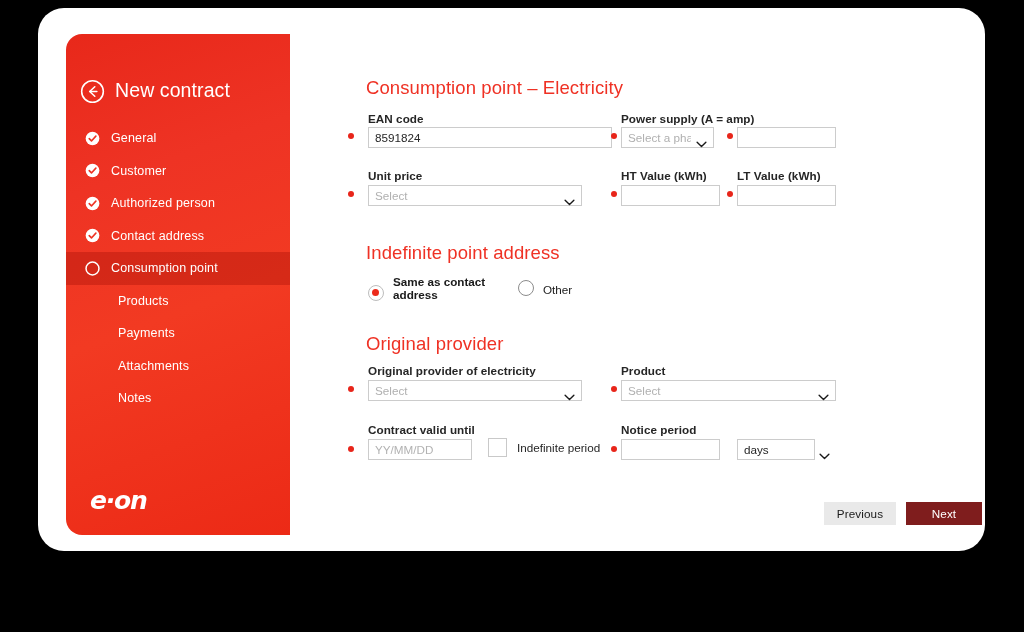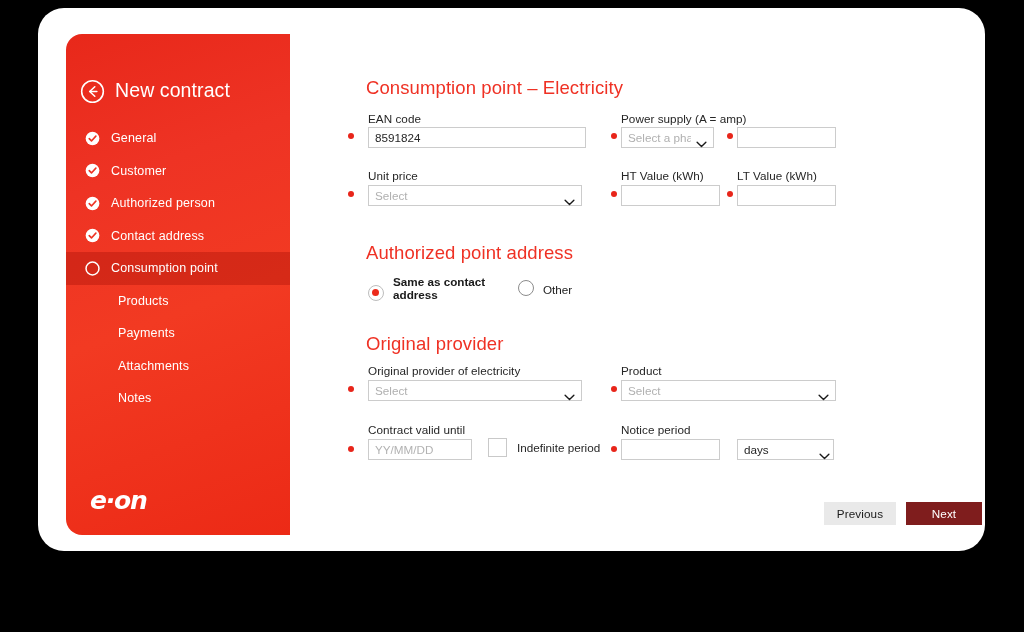--- a/index.html
+++ b/index.html
@@ -117,20 +117,21 @@
     margin: 0;
     position: absolute;
   }
 
   .field-label {
     font-size: 11.7px;
     color: #262626;
     position: absolute;
     white-space: nowrap;
     letter-spacing: 0.05px;
+    font-weight: bold;
   }
 
   .req-dot {
     position: absolute;
     width: 6px; height: 6px;
     border-radius: 50%;
     background: #e8251a;
   }
 
   .txt, .sel {
@@ -317,21 +318,21 @@
 
       <div class="eon-logo">e·on</div>
     </div>
 
     <div class="main">
 
       <h2 class="section-title" style="left:38px; top:43px;">Consumption point – Electricity</h2>
 
       <span class="field-label" style="left:40px; top:78px;">EAN code</span>
       <span class="req-dot" style="left:20px; top:99px;"></span>
-      <input class="txt" style="left: 40px; top: 93px; width: 218px;" type="text" value="8591824">
+      <input class="txt" style="left: 40px; top: 93px; width: 244px;" type="text" value="8591824">
 
       <span class="field-label" style="left:293px; top:78px;">Power supply (A = amp)</span>
       <span class="req-dot" style="left:283px; top:99px;"></span>
       <select class="sel" style="left:293px; top:93px; width:93px;">
         <option>Select a phase</option>
       </select>
       <span class="chev" style="left:368px; top:100px;">
         <svg viewBox="0 0 12 8" width="11" height="7">
           <path d="M1 1.5 L6 6.3 L11 1.5" fill="none" stroke="#1a1a1a" stroke-width="1.6" stroke-linecap="round" stroke-linejoin="round"></path>
         </svg>
@@ -351,21 +352,21 @@
       </span>
 
       <span class="field-label" style="left:293px; top:135px;">HT Value (kWh)</span>
       <span class="req-dot" style="left:283px; top:157px;"></span>
       <input class="txt" style="left: 293px; top: 151px; width: 99px;" type="text" value="">
 
       <span class="field-label" style="left:409px; top:135px;">LT Value (kWh)</span>
       <span class="req-dot" style="left:399px; top:157px;"></span>
       <input class="txt" style="left: 409px; top: 151px; width: 99px;" type="text" value="">
 
-      <h2 class="section-title" style="left:38px; top:208px;">Authorized point address</h2>
+      <h2 class="section-title" style="left:38px; top:208px;">Indefinite point address</h2>
 
       <div class="radio-wrap" style="left:40px; top:241px;">
         <span class="radio on"></span>
         <span class="radio-label">Same as contact address</span>
       </div>
 
       <div class="radio-wrap" style="left:190px; top:246px;">
         <span class="radio"></span>
         <span class="radio-label normal">Other</span>
       </div>
@@ -399,21 +400,21 @@
       <input class="txt" style="left: 40px; top: 405px; width: 104px;" type="text" placeholder="YY/MM/DD">
 
       <div class="cb-wrap" style="left:160px; top:404px;">
         <span class="cb"></span>
         <span class="cb-label">Indefinite period</span>
       </div>
 
       <span class="field-label" style="left:293px; top:389px;">Notice period</span>
       <span class="req-dot" style="left:283px; top:412px;"></span>
       <input class="txt" style="left: 293px; top: 405px; width: 99px;" type="text" value="">
-      <select class="sel filled" style="left:409px; top:405px; width:97px;">
+      <select class="sel filled" style="left:409px; top:405px; width:78px;">
         <option>days</option>
       </select>
       <span class="chev" style="left:491px; top:412px;">
         <svg viewBox="0 0 12 8" width="11" height="7">
           <path d="M1 1.5 L6 6.3 L11 1.5" fill="none" stroke="#1a1a1a" stroke-width="1.6" stroke-linecap="round" stroke-linejoin="round"></path>
         </svg>
       </span>
 
       <button class="btn btn-prev" style="left:496px; top:468px; width:72px;">Previous</button>
       <button class="btn btn-next" style="left:578px; top:468px; width:76px;">Next</button>

